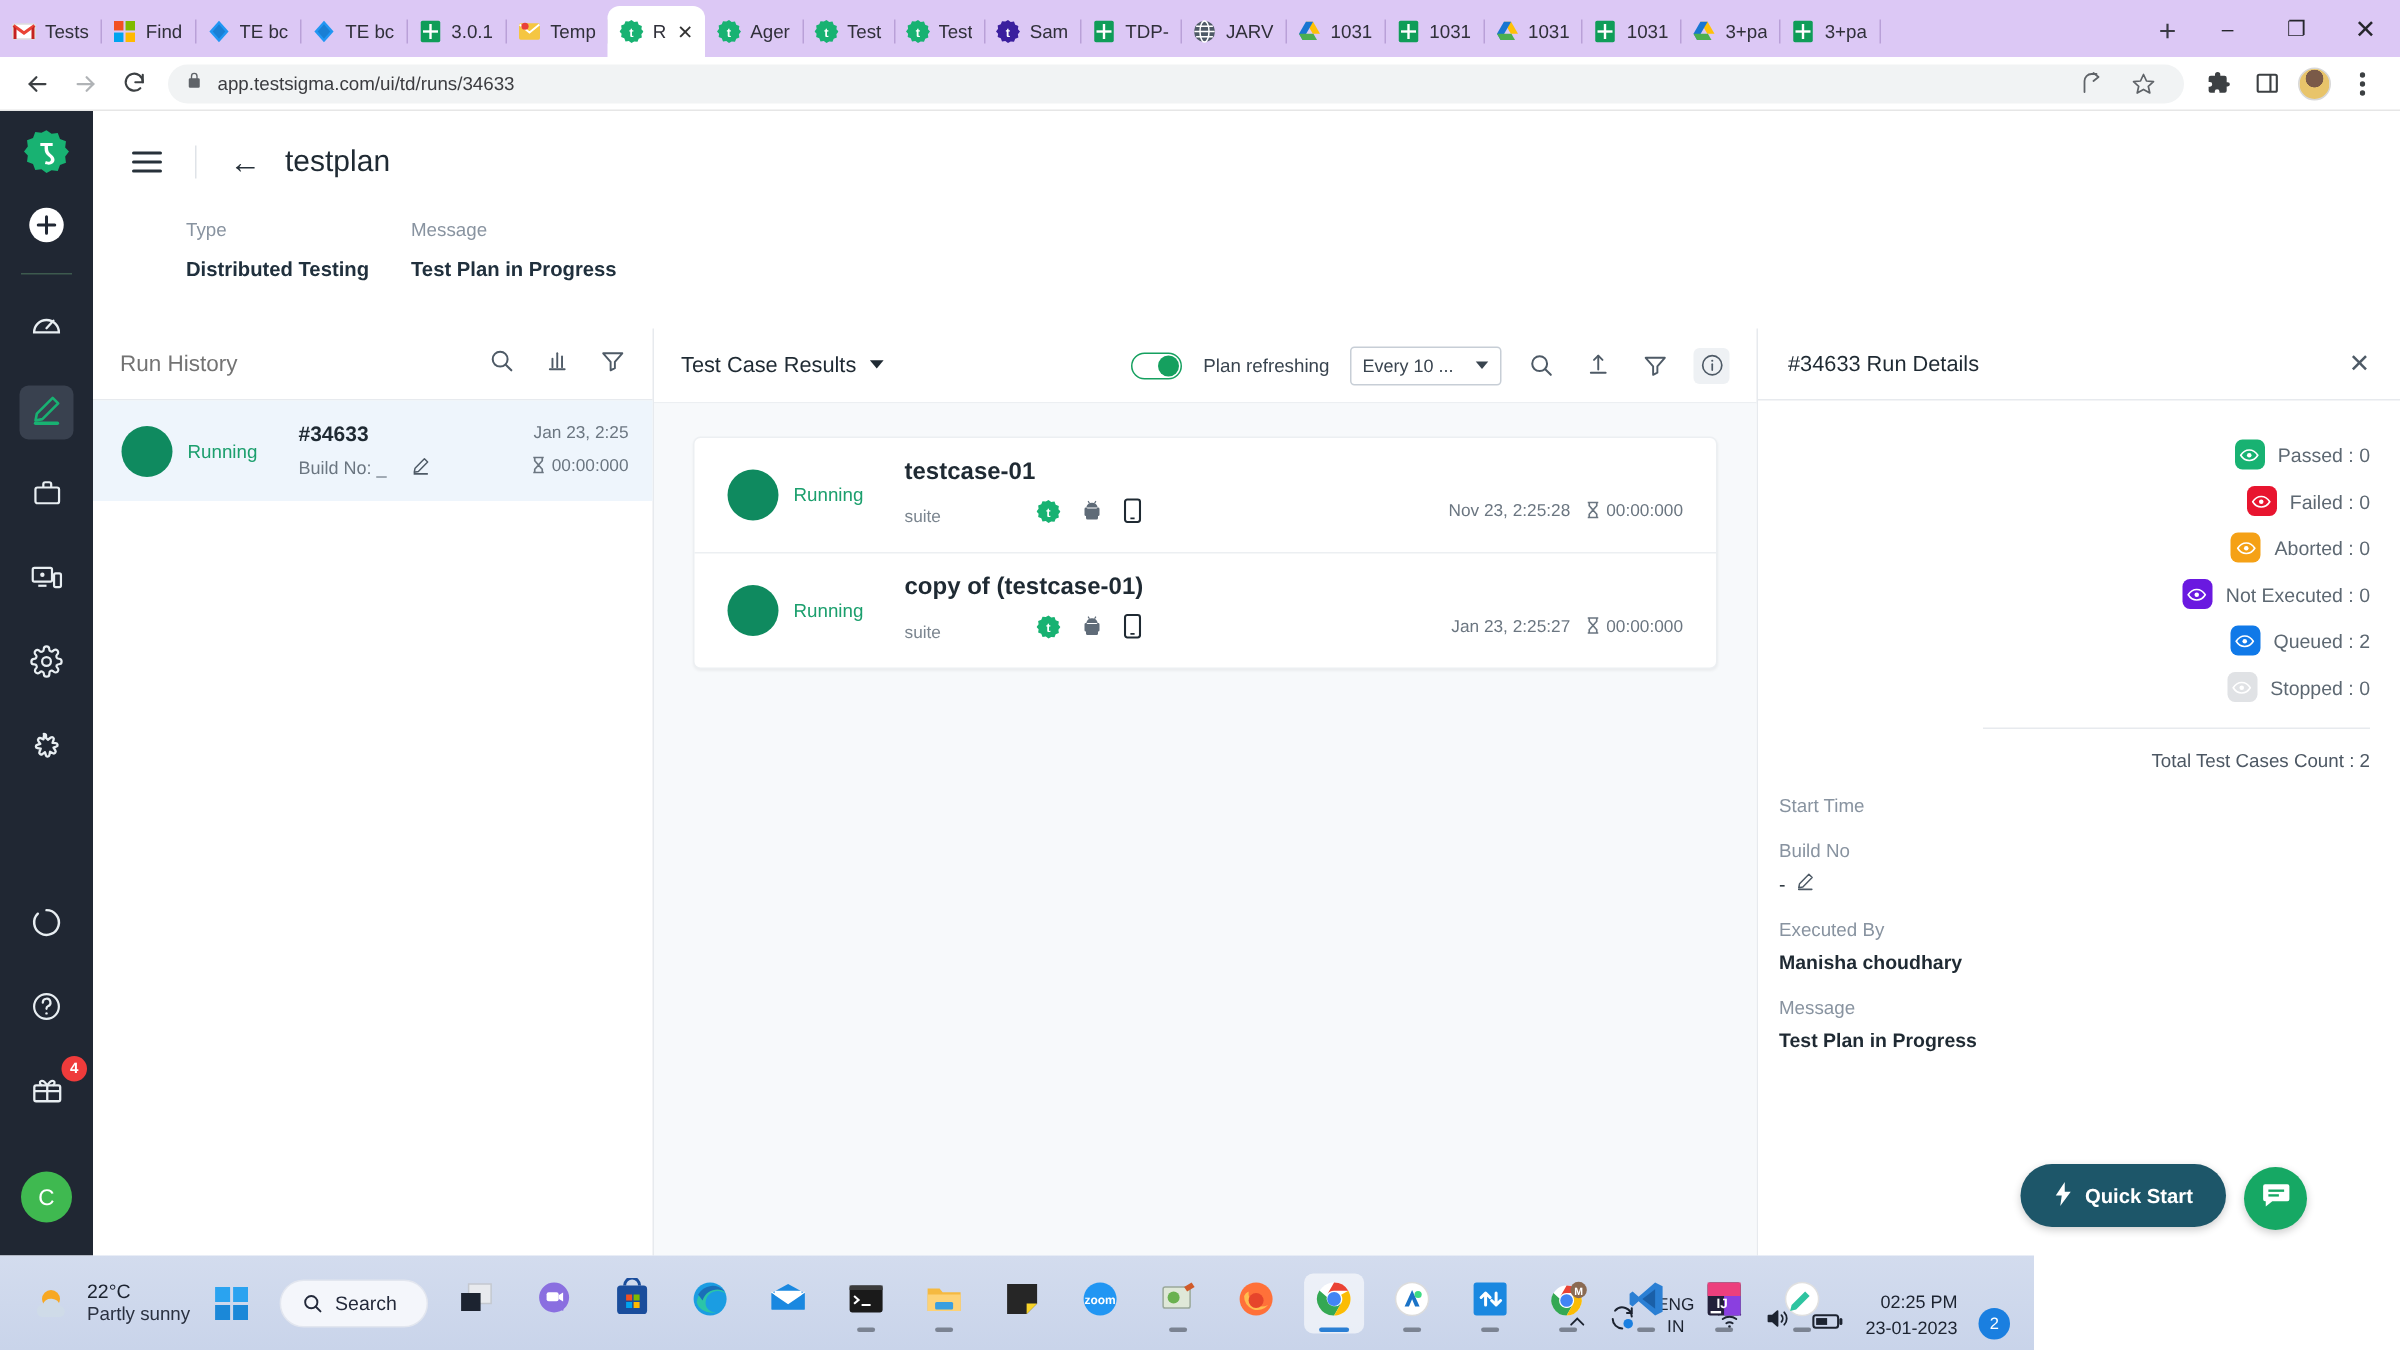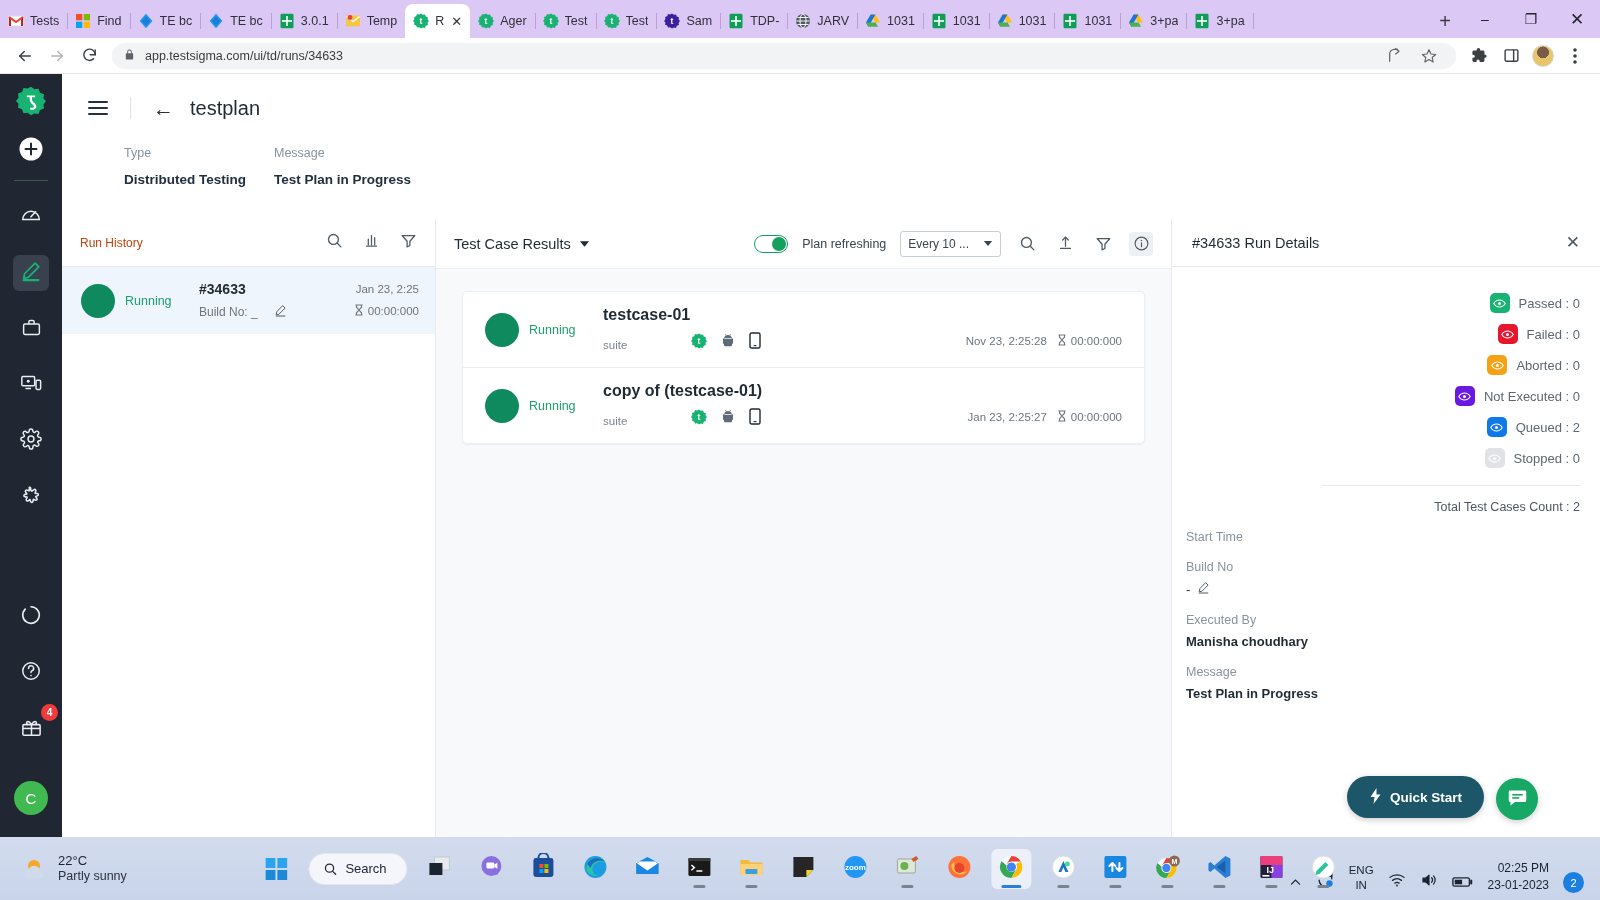--- a/index.html
+++ b/index.html
@@ -99,21 +99,21 @@
   
   .colwrap { position: absolute; top: 219px; left: 62px; width: 1538px; height: 618px; display: flex; background: #fff; }
   .col-left { width: 374px; border-right: 1px solid #e7eaee; display: flex; flex-direction: column; }
   .col-mid { width: 736px; border-right: 1px solid #e7eaee; display: flex; flex-direction: column; background: #fff; }
   .col-right { flex: 1; display: flex; flex-direction: column; }
 
   .panel-hdr {
     height: 48px; display: flex; align-items: center; padding: 0 18px;
     border-bottom: 1px solid #e7eaee; gap: 10px;
   }
-  .panel-title { font-size: 12px; color: #c2410c; }
+  .panel-title { font-size: 15px; color: #737373; }
   .hdr-actions { margin-left: auto; display: flex; align-items: center; gap: 20px; color: #4e5a66; }
 
   
   .runrow {
     display: flex; align-items: center; padding: 14px 16px; background: #eef5fc;
     border-left: 3px solid #eef5fc; cursor: default;
   }
   .statdot { width: 34px; height: 34px; border-radius: 50%; background: #0f8a5f; flex: 0 0 34px; }
   .statlabel { font-size: 12.5px; color: #1b9f6d; margin-left: 10px; width: 74px; }
   .runid { font-size: 14px; font-weight: bold; color: #1f2a33; }
@@ -176,21 +176,21 @@
     gap: 8px; font-size: 13.5px; font-weight: bold; box-shadow: 0 2px 6px rgba(0,0,0,.2);
   }
   .chatbtn {
     position: absolute; right: 62px; bottom: 80px; width: 42px; height: 42px; border-radius: 50%;
     background: #16a864; display: flex; align-items: center; justify-content: center;
     box-shadow: 0 2px 6px rgba(0,0,0,.2);
   }
 
   
   .taskbar {
-    position: absolute; left: 0; bottom: 0; width: 1600px; height: 63px;
+    position: absolute; left: 0; bottom: 0; width: 1356px; height: 63px;
     background: linear-gradient(180deg,#d3dcee 0%,#c9d4ea 100%);
     display: flex; align-items: center;
   }
   .weather { display: flex; align-items: center; gap: 10px; padding-left: 22px; width: 300px; }
   .wx-text { line-height: 1.25; }
   .wx-t { font-size: 13px; color: #1c2330; }
   .wx-d { font-size: 12.5px; color: #2a3140; }
   .tb-center { position: absolute; left: 50%; transform: translateX(-50%); display: flex; align-items: center; gap: 12px; }
   .tb-app { width: 40px; height: 40px; display: flex; align-items: center; justify-content: center; position: relative; border-radius: 6px; }
   .tb-app.active { background: rgba(255,255,255,.6); }

